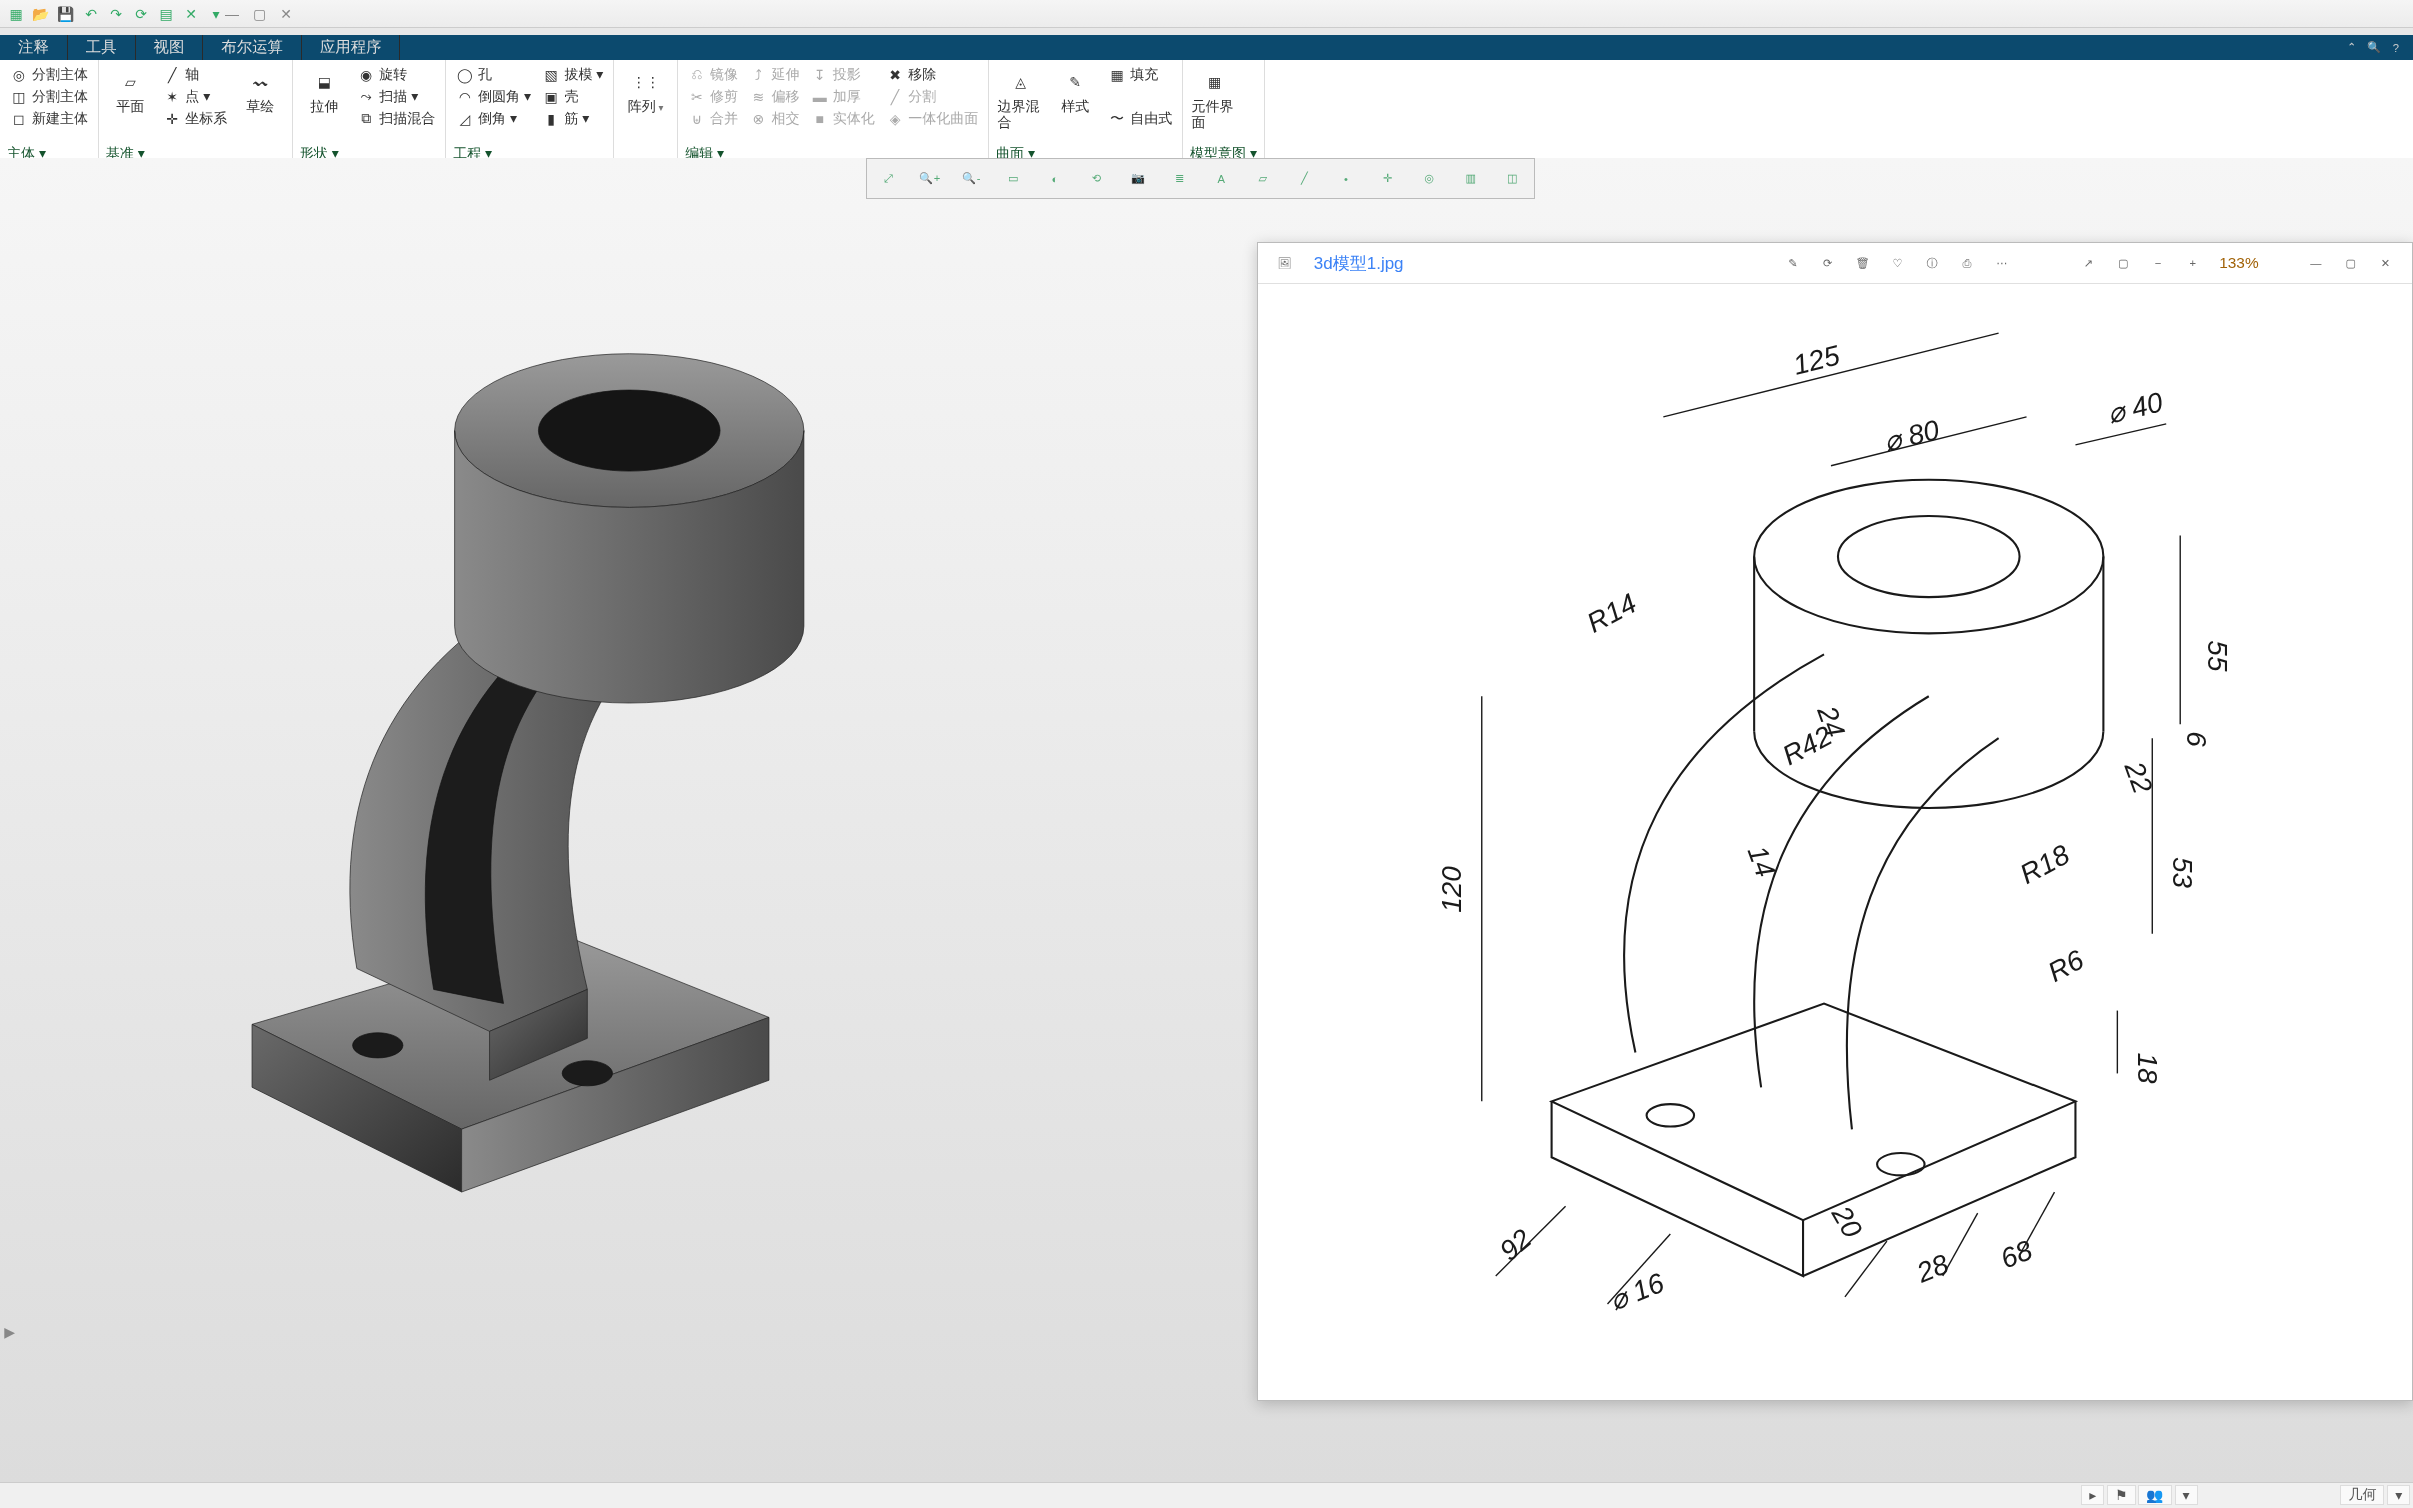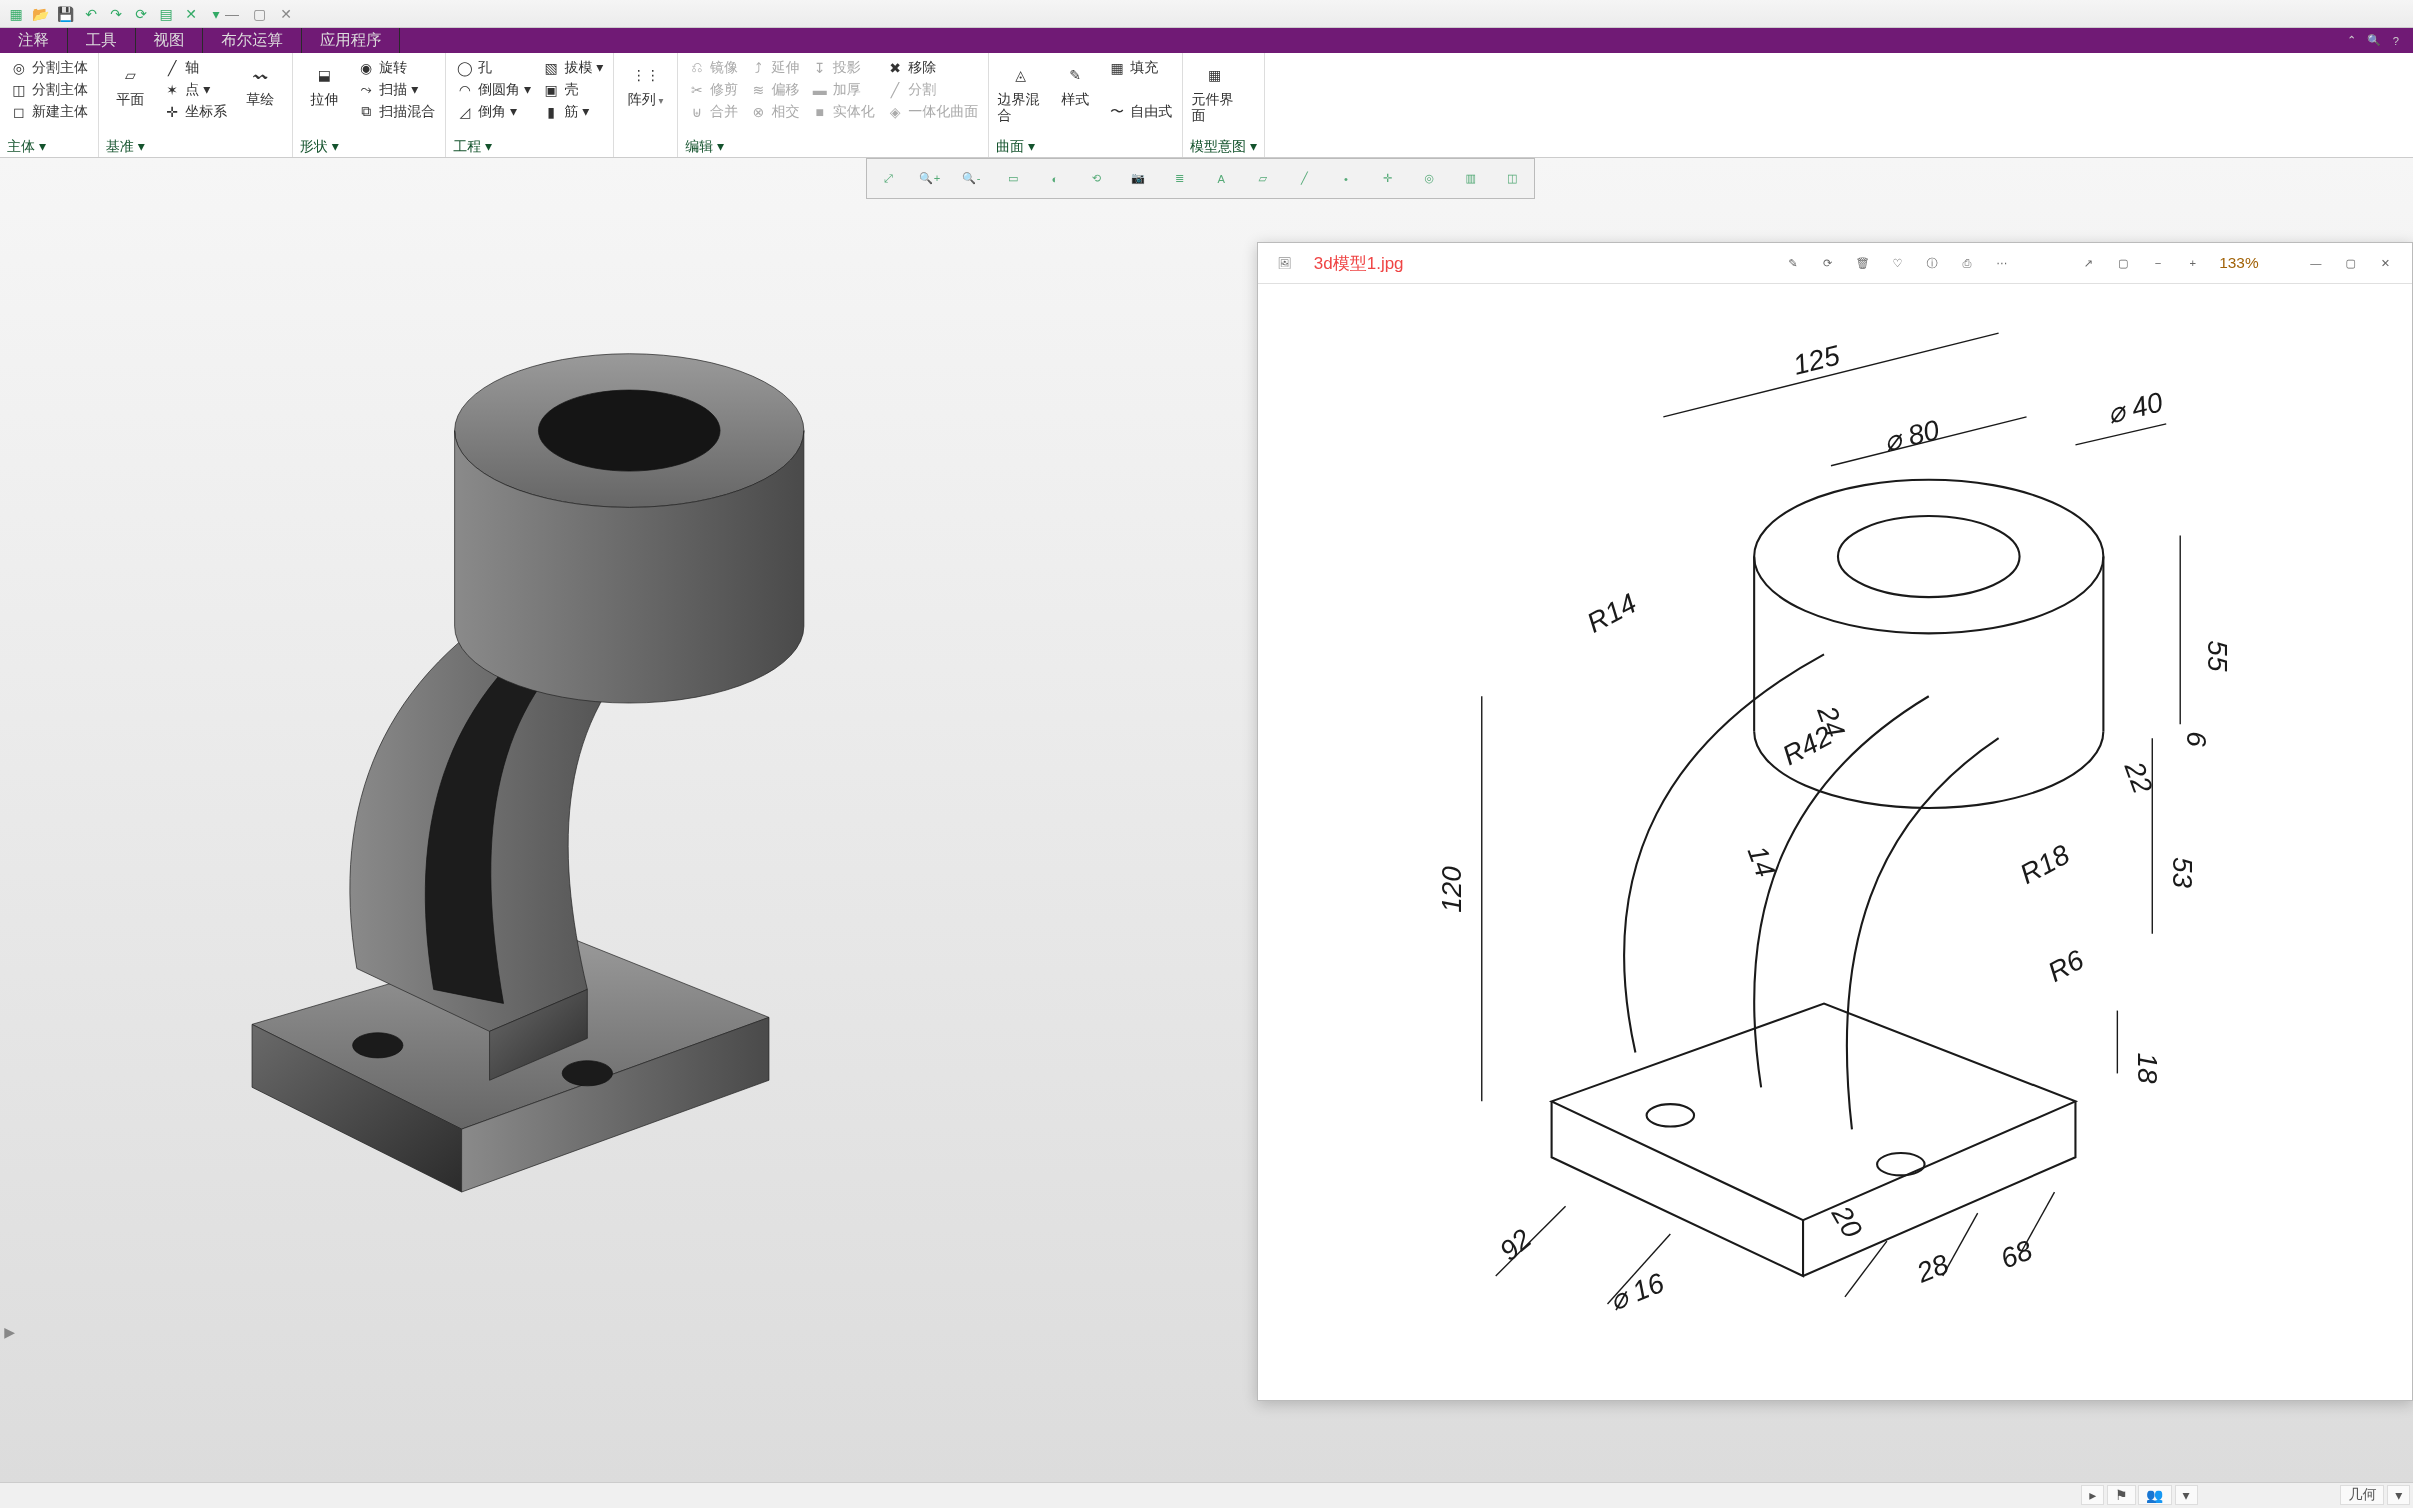--- a/index.html
+++ b/index.html
@@ -6,21 +6,21 @@
 body { width: 2413px; height: 1508px; background: #e8e8e8; overflow: hidden; position: relative; transform-origin: top left; }
 
 
 .titlebar { height: 28px; background: linear-gradient(#f5f5f5,#ececec); display: flex; align-items: center; font-size: 14px; color: #555; border-bottom: 0.7px solid #ccc; }
 .titlebar .qat { display: flex; gap: 7px; padding-left: 7px; }
 .titlebar .qat .qbtn { width: 18px; height: 18px; display: flex; align-items: center; justify-content: center; color: #3a6; }
 .titlebar .title { flex: 1; text-align: center; color: #888; font-size: 15.4px; }
 .titlebar .winbtns { display: flex; gap: 14px; padding-right: 11.2px; color: #888; }
 
 
-.tabstrip { height: 25px; background: #701a75; display: flex; align-items: stretch; }
+.tabstrip { height: 25px; background: #0c4a6e; display: flex; align-items: stretch; margin-top: 7px; }
 .tabstrip .tab { padding: 0 18px; color: #ddd; font-size: 15.4px; display: flex; align-items: center; border-right: 0.7px solid #2a2a2a; cursor: pointer; }
 .tabstrip .spacer { flex: 1; }
 .tabstrip .righticons { display: flex; align-items: center; gap: 11.2px; padding-right: 14px; color: #ccc; }
 
 
 .ribbon { height: 105px; background: #fff; display: flex; border-bottom: 0.7px solid #ccc; }
 .ribbon .group { border-right: 0.7px solid #ddd; padding: 4.2px 7px 1.4px 7px; display: flex; flex-direction: column; }
 .ribbon .group .groupbody { flex: 1; display: flex; gap: 5.6px; align-items: flex-start; }
 .ribbon .group .grouplabel { text-align: left; font-size: 14px; color: #14532d; padding-top: 1.4px; }
 .bigbtn { display: flex; flex-direction: column; align-items: center; width: 49px; font-size: 14px; color: #333; gap: 1.4px; cursor: pointer; padding: 2.8px 1.4px; }
@@ -38,21 +38,21 @@
 .toolbar-float .tbtn { width: 29px; height: 29px; display: flex; align-items: center; justify-content: center; color: #5a7; cursor: pointer; }
 
 .model-tree-stub { position: absolute; left: 4.2px; top: 1166px; font-size: 14px; color: #888; }
 
 
 .model3d { position: absolute; left: 196px; top: 70px; }
 
 
 .viewer { position: absolute; top: 242px; left: 1257px; width: 1156px; height: 1159px; background: #fff; border: 0.7px solid #bbb; box-shadow: 0 2.8px 14px rgba(0,0,0,.2); display: flex; flex-direction: column; }
 .viewer .vtitle { height: 41px; display: flex; align-items: center; padding: 0 14px; gap: 9.8px; border-bottom: 0.7px solid #e0e0e0; }
-.viewer .vtitle .fname { font-size: 17px; color: #ef4444; flex: 0 0 auto; margin-left: 7px; }
+.viewer .vtitle .fname { font-size: 17px; color: #3b82f6; flex: 0 0 auto; margin-left: 7px; }
 .viewer .vtitle .vspacer { flex: 1; }
 .viewer .vtitle .vbtn { width: 25px; height: 25px; border-radius: 2.8px; display: flex; align-items: center; justify-content: center; color: #666; cursor: pointer; }
 .viewer .vtitle .zoom { font-size: 15.4px; color: #a16207; padding: 0 4.2px; }
 .viewer .canvas { flex: 1; background: #fff; position: relative; overflow: hidden; }
 .viewer .drawing { position: absolute; left: 112px; top: 21px; color: #222; }
 
 
 .statusbar { position: absolute; left: 0; right: 0; bottom: 0; height: 26.5px; background: #f0f0f0; border-top: 0.7px solid #ccc; display: flex; align-items: center; font-size: 14px; color: #555; }
 .statusbar .sp { flex: 1; }
 .statusbar .sbtn { padding: 0 7px; height: 19.6px; display: flex; align-items: center; border: 0.7px solid #ddd; margin-right: 2.8px; background: #fafafa; }

